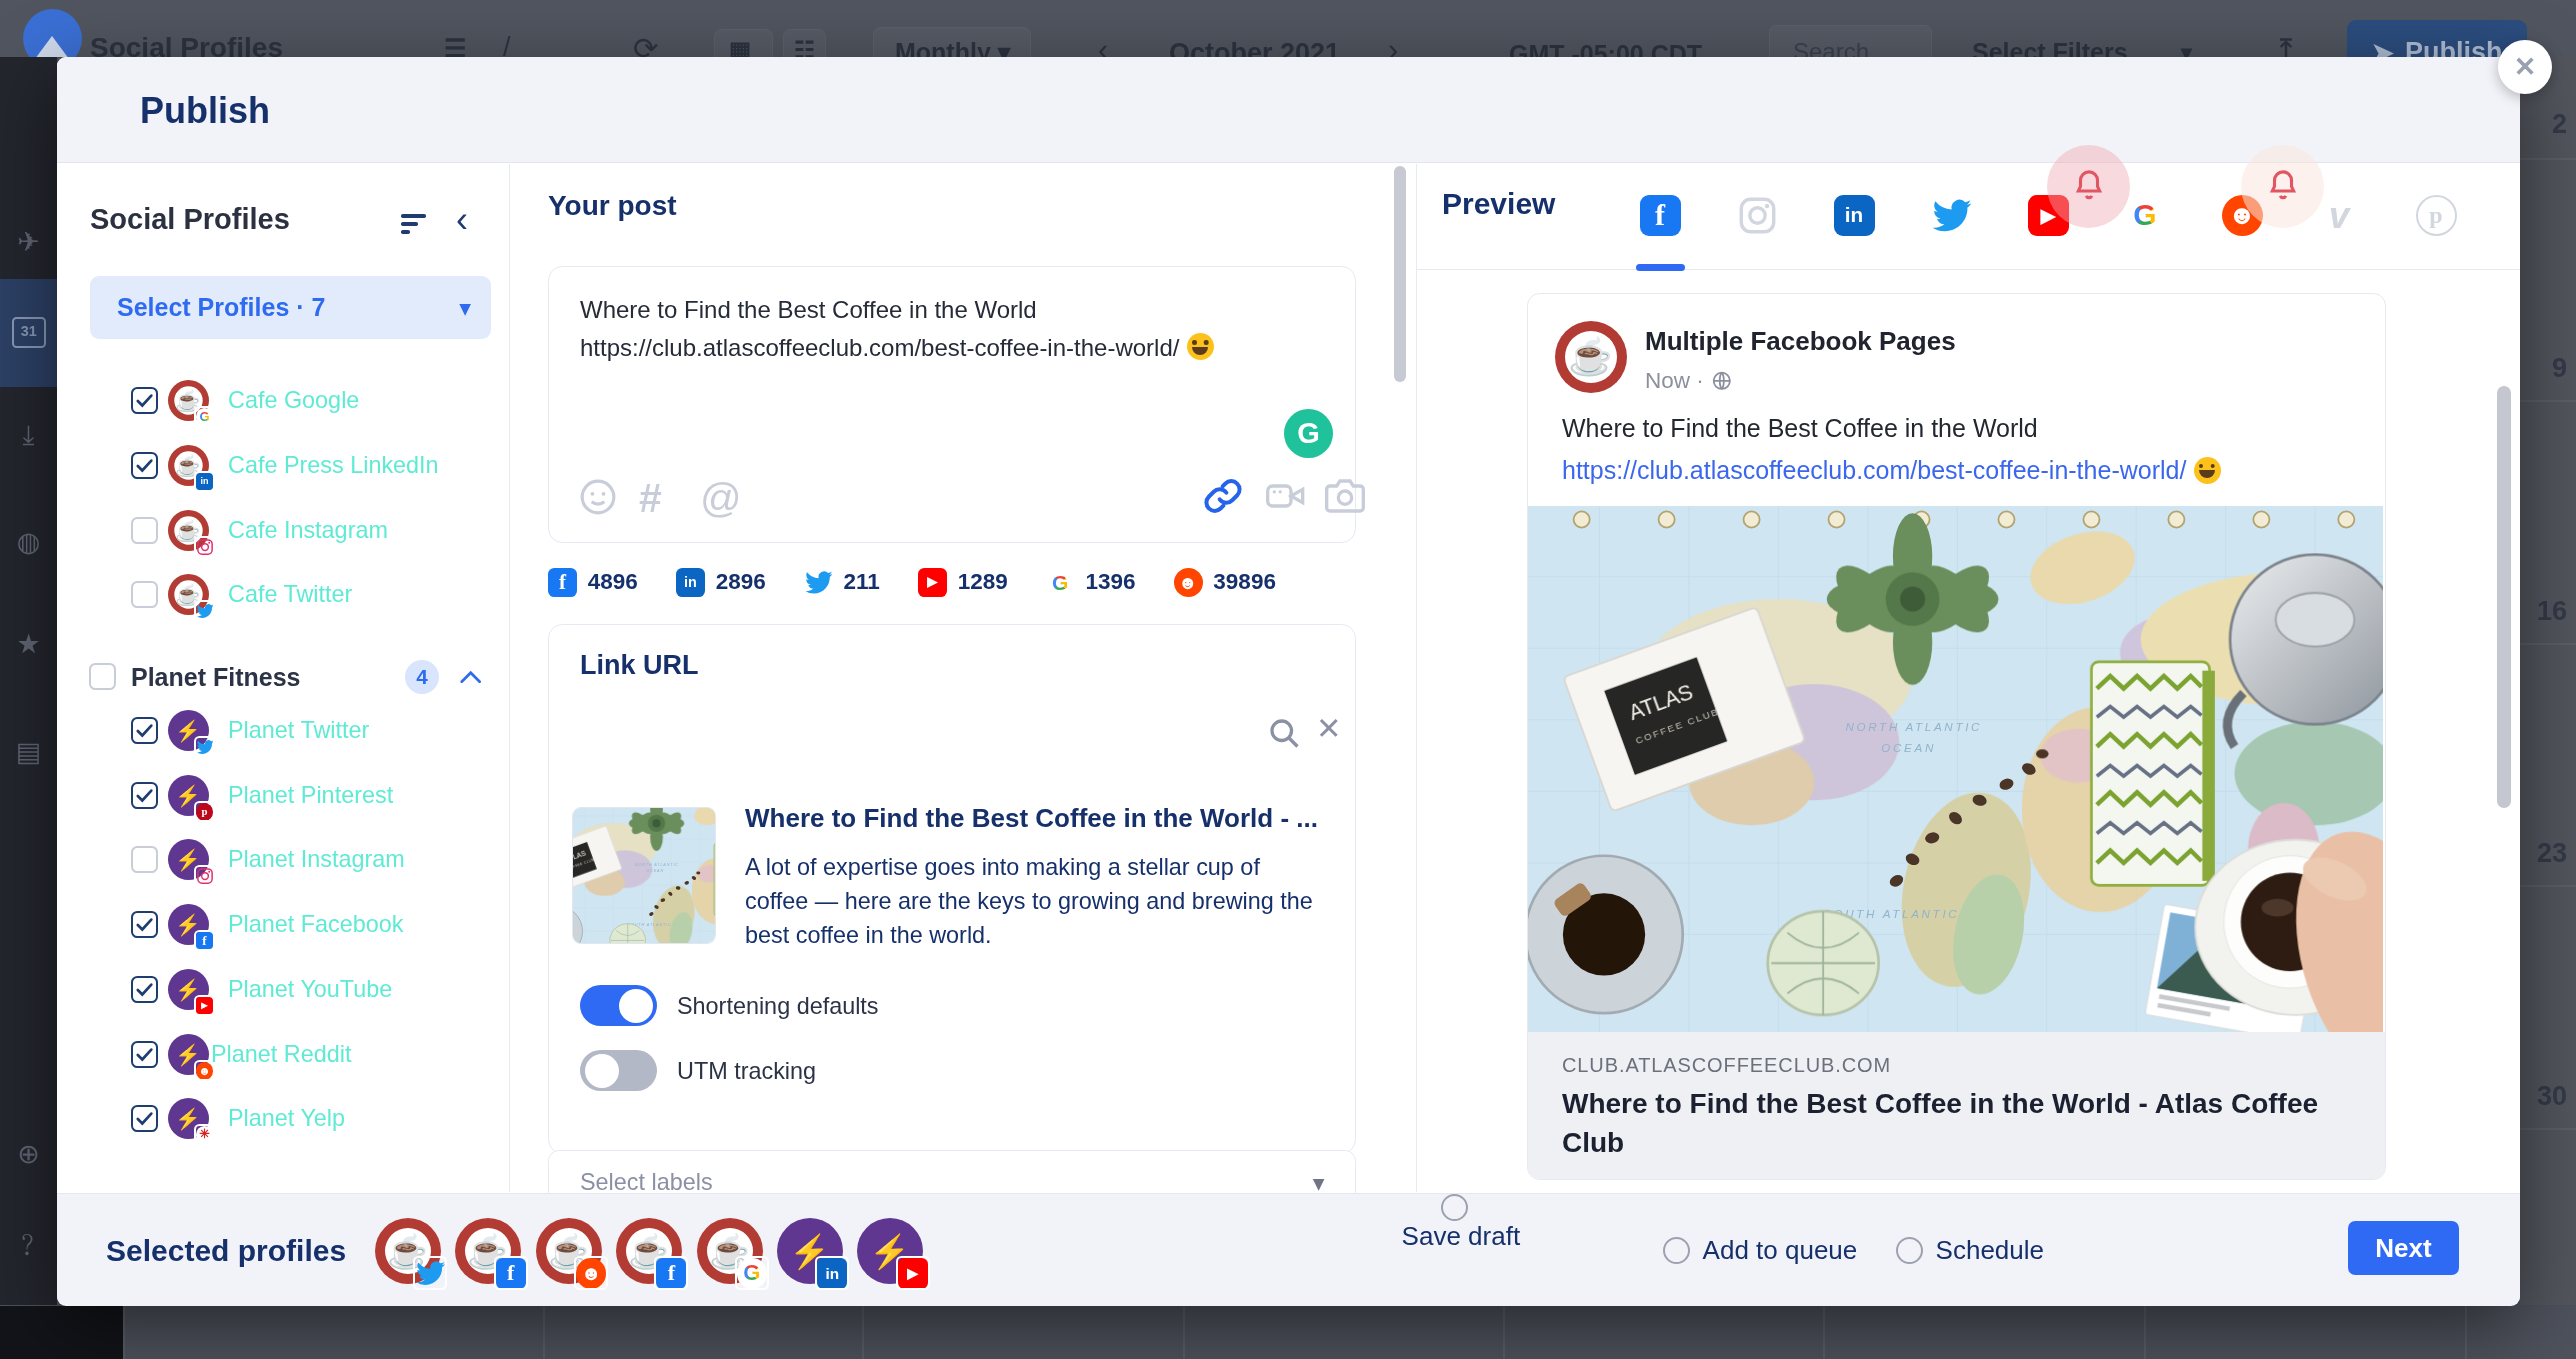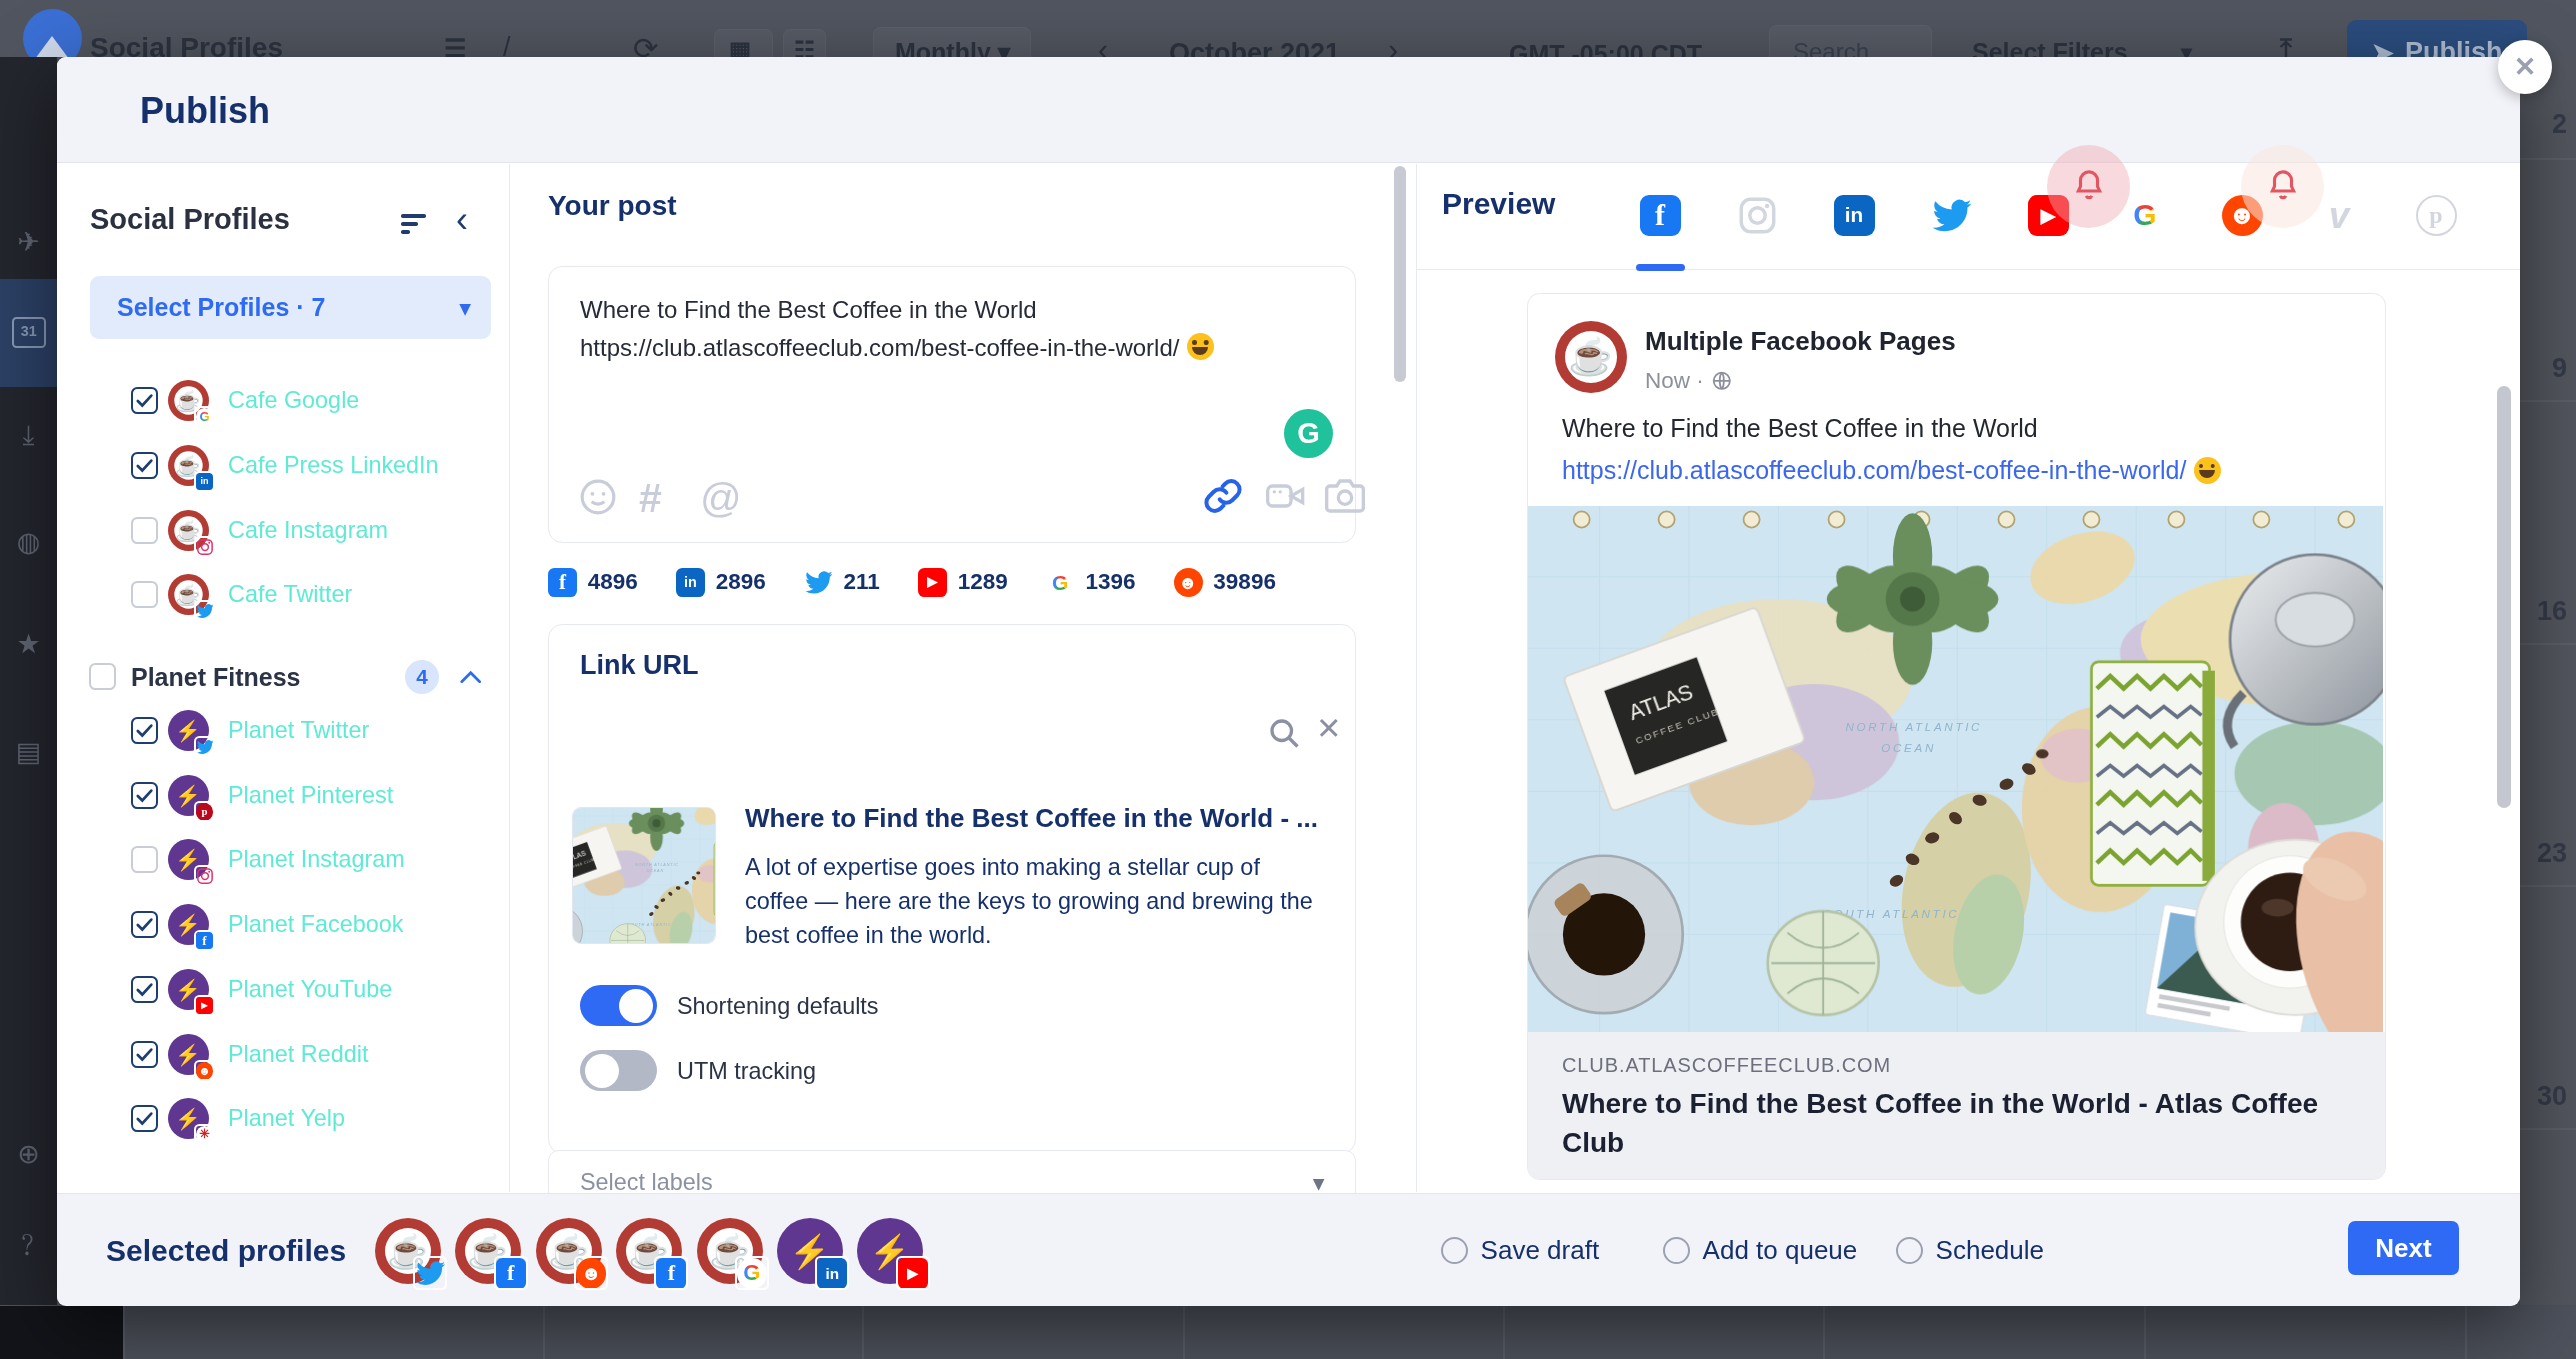--- a/index.html
+++ b/index.html
@@ -481,21 +481,21 @@
           <svg width="20" height="18" viewBox="0 0 22 20" fill="none" stroke="#1d3e6e" stroke-width="3" stroke-linecap="round">
             <polyline points="3,10 8,15 18,4"></polyline>
           </svg>
         </span>
         <span class="avwrap" style="height: 41px; width: 41px; left: 111px; top: 8px; position: absolute;">
           <span class="avbase av-planet" style="font-size: 20.7px;">⚡</span>
           <span class="avbadge" style="height: 21.6px; width: 21.6px;">
             <span class="ni" style="height: 18px; width: 18px; background: rgb(255, 69, 0); color: rgb(255, 255, 255); border-radius: 50%; font-size: 12px;">☻</span>
           </span>
         </span>
-        <span class="name" style="left: 171px;">Planet Reddit</span>
+        <span class="name" style="left: 154px;">Planet Reddit</span>
       </div>
       <div class="prow" style="top: 738px;">
         <span class="cb on" style="left: 74px;">
           <svg width="20" height="18" viewBox="0 0 22 20" fill="none" stroke="#1d3e6e" stroke-width="3" stroke-linecap="round">
             <polyline points="3,10 8,15 18,4"></polyline>
           </svg>
         </span>
         <span class="avwrap" style="height: 41px; width: 41px; left: 111px; top: 8px; position: absolute;">
           <span class="avbase av-planet" style="font-size: 20.7px;">⚡</span>
           <span class="avbadge" style="height: 21.6px; width: 21.6px;">
@@ -748,21 +748,21 @@
           <span class="avwrap" style="height: 66px; width: 66px;">
             <span class="avbase av-planet" style="font-size: 33px;">⚡</span>
             <span class="avbadge" style="height: 34px; width: 34px;">
               <span class="ni" style="height: 30.5px; width: 30.5px; background: rgb(255, 0, 0); color: rgb(255, 255, 255); border-radius: 6.3px; font-size: 14px;">▶</span>
             </span>
           </span>
         </span>
       </div>
     <div id="publish-options"></div>
     <div id="next-btn">Next</div>
-  <div class="radio-row" style="left: 1384px;">
+  <div class="radio-row" style="left: 1332px; flex-direction: column;">
         <span class="radio"></span>
         <span class="rl">Save draft</span>
       </div>
       <div class="radio-row" style="left: 1606px;">
         <span class="radio"></span>
         <span class="rl">Add to queue</span>
       </div>
       <div class="radio-row" style="left: 1839px;">
         <span class="radio"></span>
         <span class="rl">Schedule</span>

